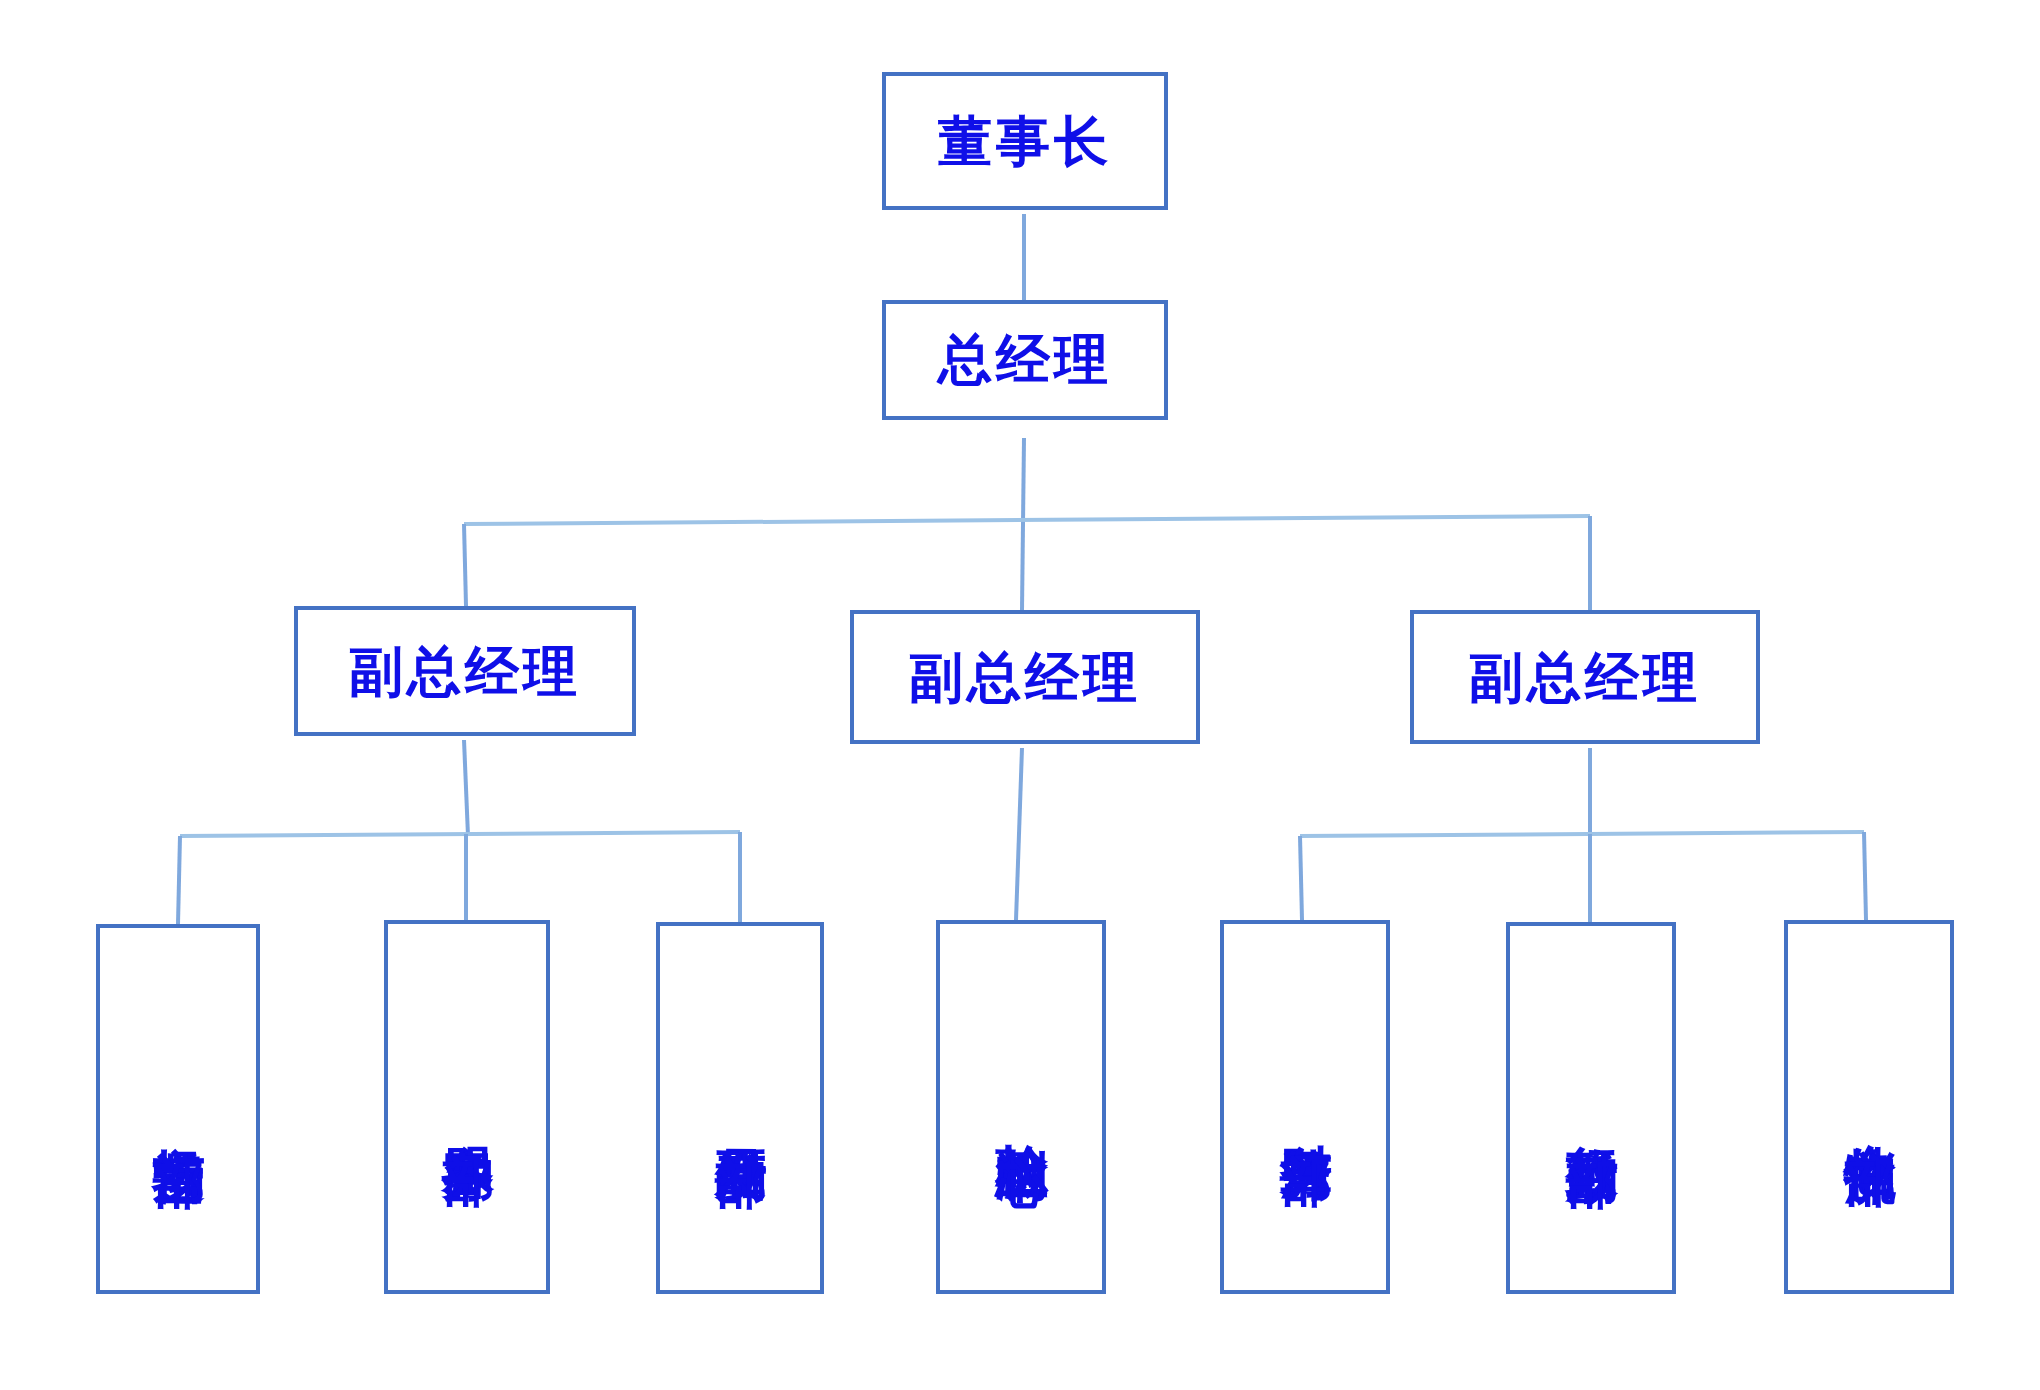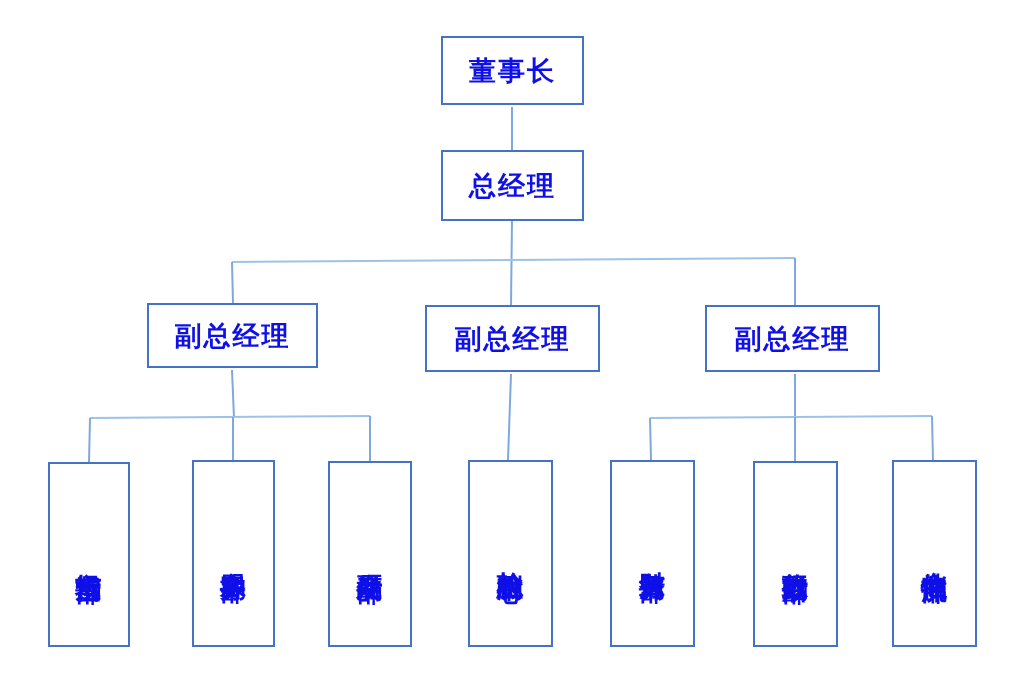--- a/index.html
+++ b/index.html
@@ -42,21 +42,21 @@
   .node.vertical {
     writing-mode: vertical-rl;
     text-orientation: upright;
     letter-spacing: 1px;
     font-size: 26px;
     line-height: 1;
   }
   
   #node-chairman        { left: 441px; top: 36px;  width: 143px; height: 69px; }
   
-  #node-general-manager { left: 441px; top: 150px; width: 143px; height: 71px; }
+  #node-general-manager { left: 441px; top: 150px; width: 143px; height: 60px; }
   
   #node-deputy-gm-1     { left: 147px; top: 303px; width: 171px; height: 65px; }
   #node-deputy-gm-2     { left: 425px; top: 305px; width: 175px; height: 67px; }
   #node-deputy-gm-3     { left: 705px; top: 305px; width: 175px; height: 67px; }
   
   #node-dept-1 { left: 48px;  top: 462px; width: 82px; height: 185px; }
   #node-dept-2 { left: 192px; top: 460px; width: 83px; height: 187px; }
   #node-dept-3 { left: 328px; top: 461px; width: 84px; height: 186px; }
   #node-dept-4 { left: 468px; top: 460px; width: 85px; height: 187px; }
   #node-dept-5 { left: 610px; top: 460px; width: 85px; height: 187px; }

